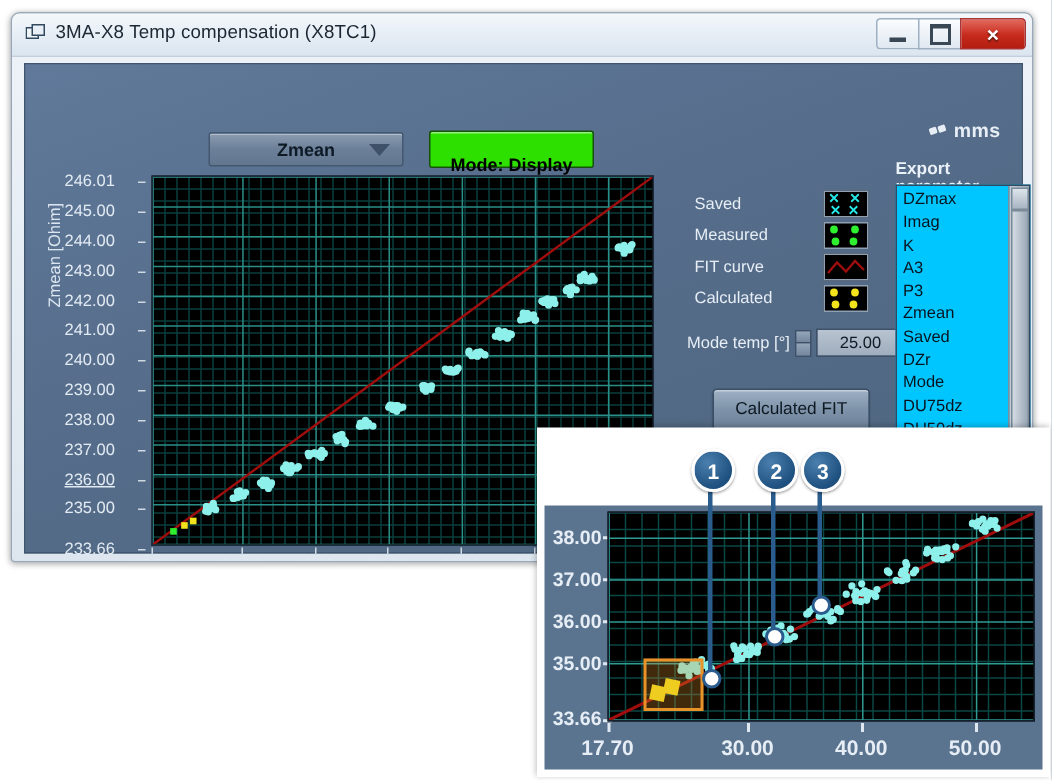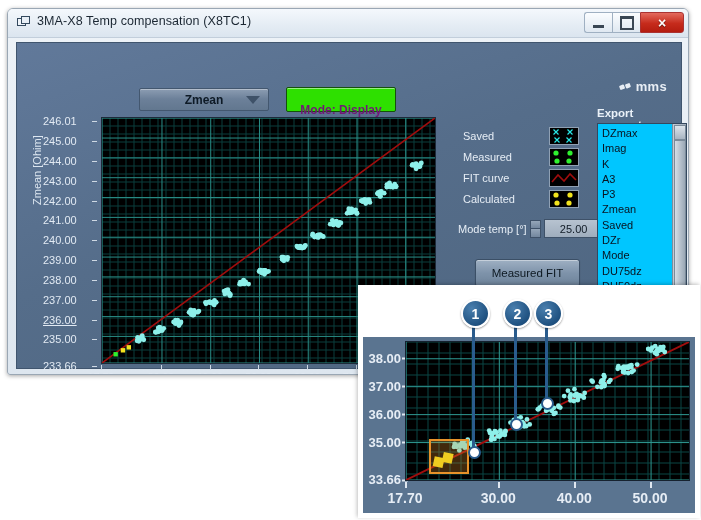--- a/index.html
+++ b/index.html
@@ -44,21 +44,21 @@
             display:flex;align-items:center;justify-content:center;
             box-shadow:inset 0 1px 0 rgba(255,255,255,.35);}
   .dropdown .dd-label{font-size:12px;color:#0e1a26;font-weight:bold;}
   .dd-arrow{position:absolute;right:8px;top:7px;width:0;height:0;
             border-left:7px solid transparent;border-right:7px solid transparent;
             border-top:8px solid #3e5168;}
   .modebtn{position:absolute;left:269px;top:44px;width:108px;height:23px;
            background:#2ee000;border:1px solid #14520a;border-radius:2px;
            display:flex;align-items:center;justify-content:center;
            box-shadow:inset 0 1px 0 rgba(255,255,255,.5);}
-  .modebtn span{font-size:12px;font-weight:bold;color:#701a75;margin-top:20px;}
+  .modebtn span{font-size:12px;font-weight:bold;color:#000000;margin-top:20px;}
 
   .mmslogo{position:absolute;right:14px;top:36px;display:flex;align-items:center;gap:4px;}
   .mmslogo .mtext{font-size:13px;font-weight:bold;color:#e8eef5;letter-spacing:.3px;}
 
   
   .plot-wrap{position:absolute;left:18px;top:70px;width:410px;height:275px;}
   .ylabel{position:absolute;left:-4px;top:92px;transform:rotate(-90deg);
           transform-origin:left top;font-size:11px;color:#dce6f0;white-space:nowrap;}
   .yticks{position:absolute;left:12px;top:4px;width:50px;height:245px;}
   .ytick{position:absolute;right:6px;font-size:11px;color:#e2eaf3;
@@ -627,21 +627,21 @@
     <div class="basetemp">
       <div class="bt-label">Mode temp [°]</div>
       <div class="spin">
           <div></div>
           <div></div>
         </div>
       <div class="btfield">25.00</div>
     </div>
 
     <div class="btn" id="calcfit">
-      <span>Measured FIT</span>
+      <span>Calculated FIT</span>
     </div>
     <div class="btn" id="cleardata">
       <span>Clear data</span>
     </div>
 
     <div class="exp-title">Export parameter</div>
     <div class="exp-box">
       <div class="exp-list" id="exp-list">
           <div class="exp-item">DZmax</div>
           <div class="exp-item">Imag</div>

